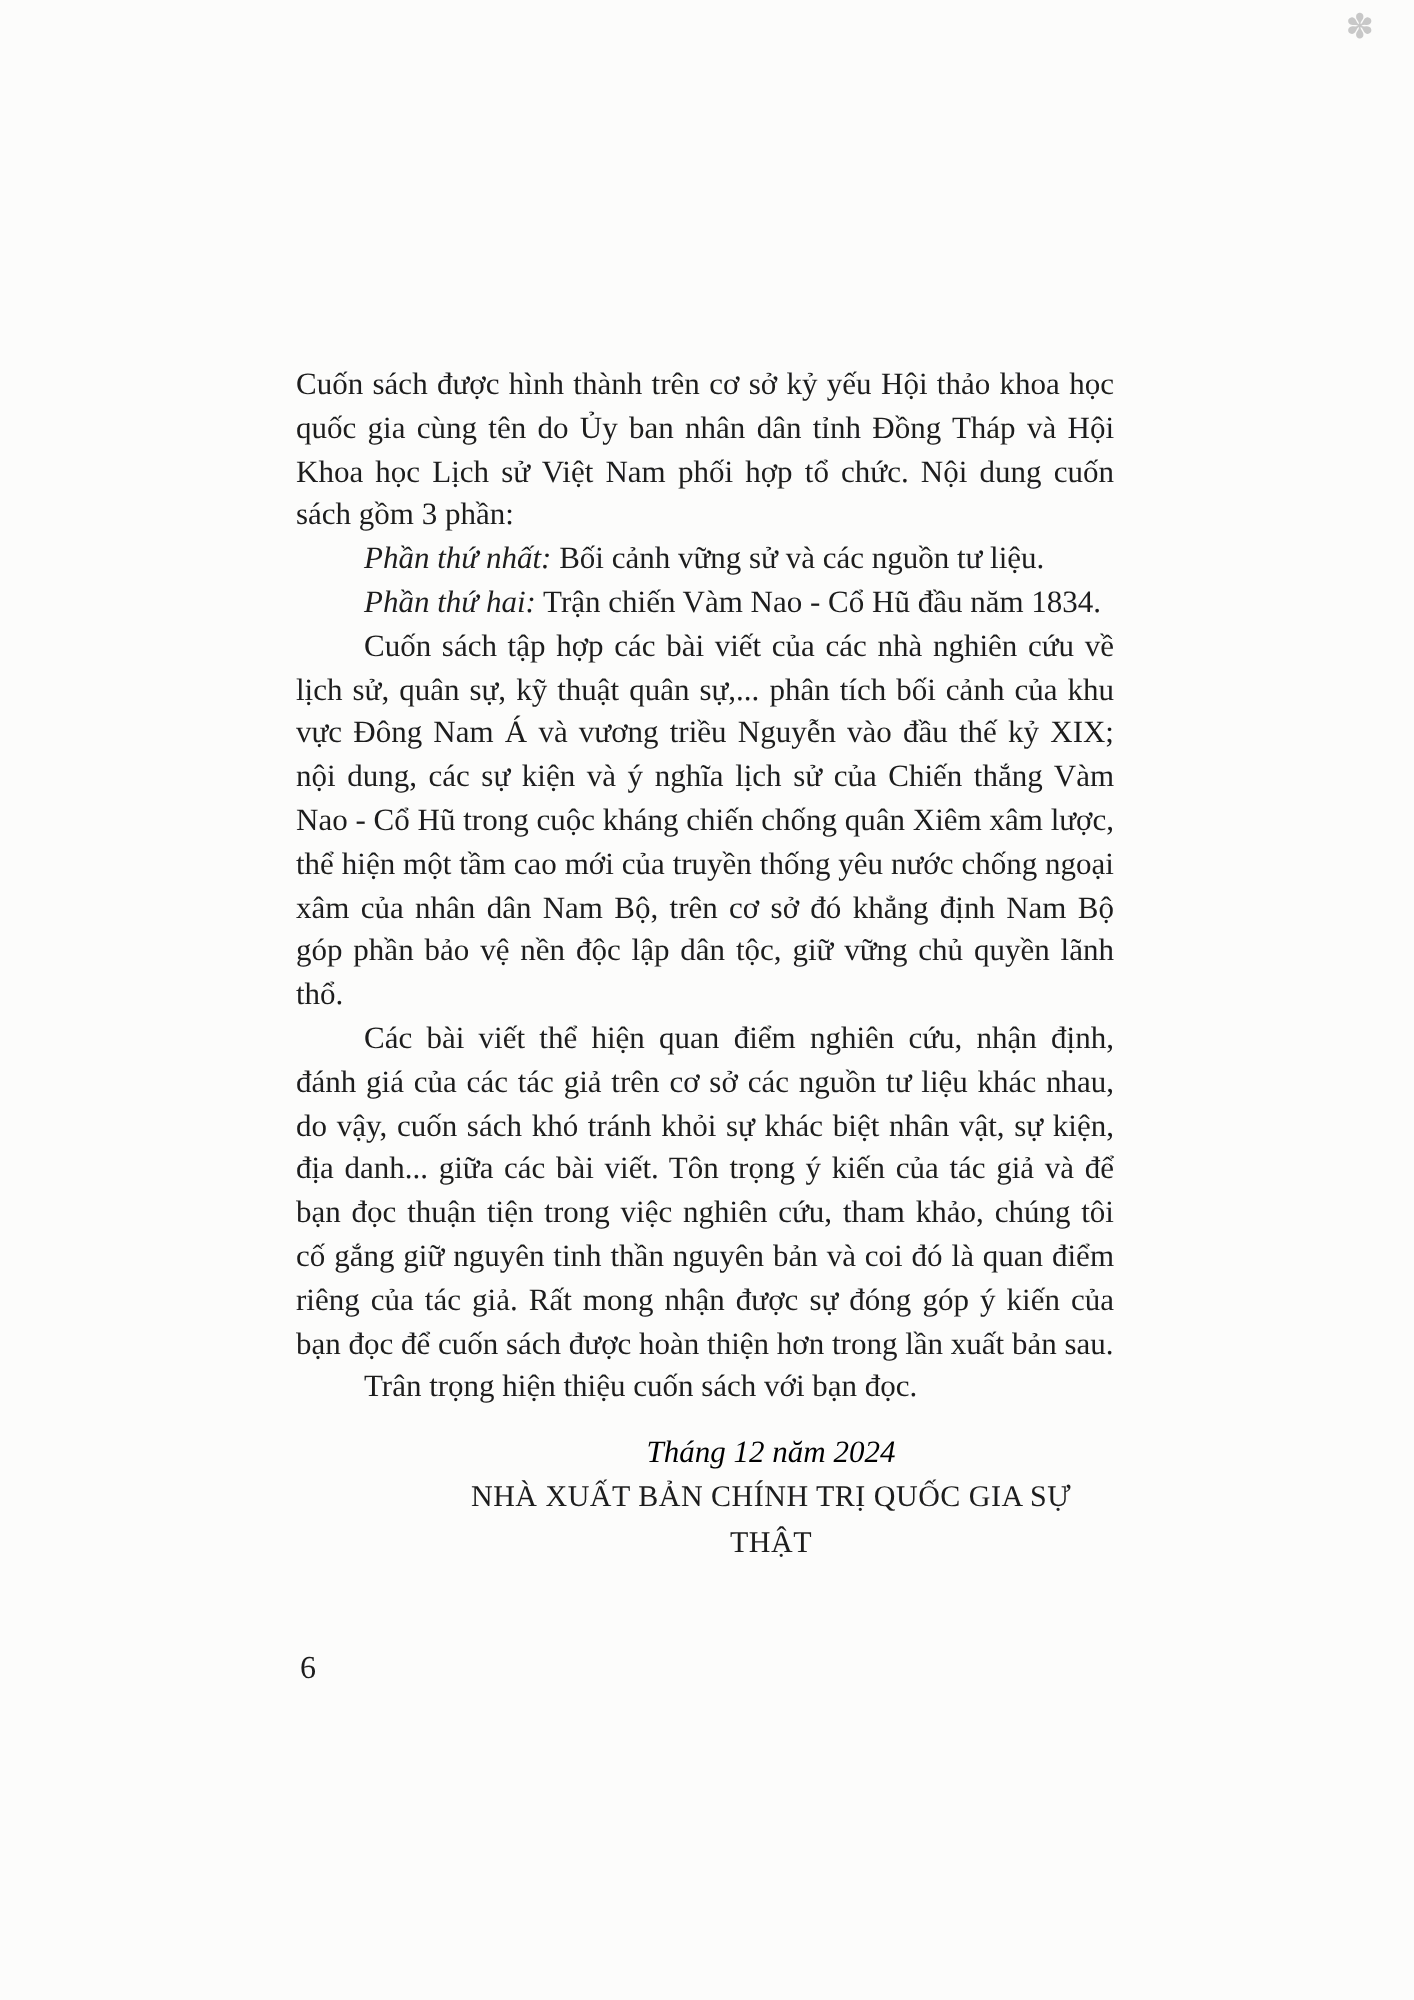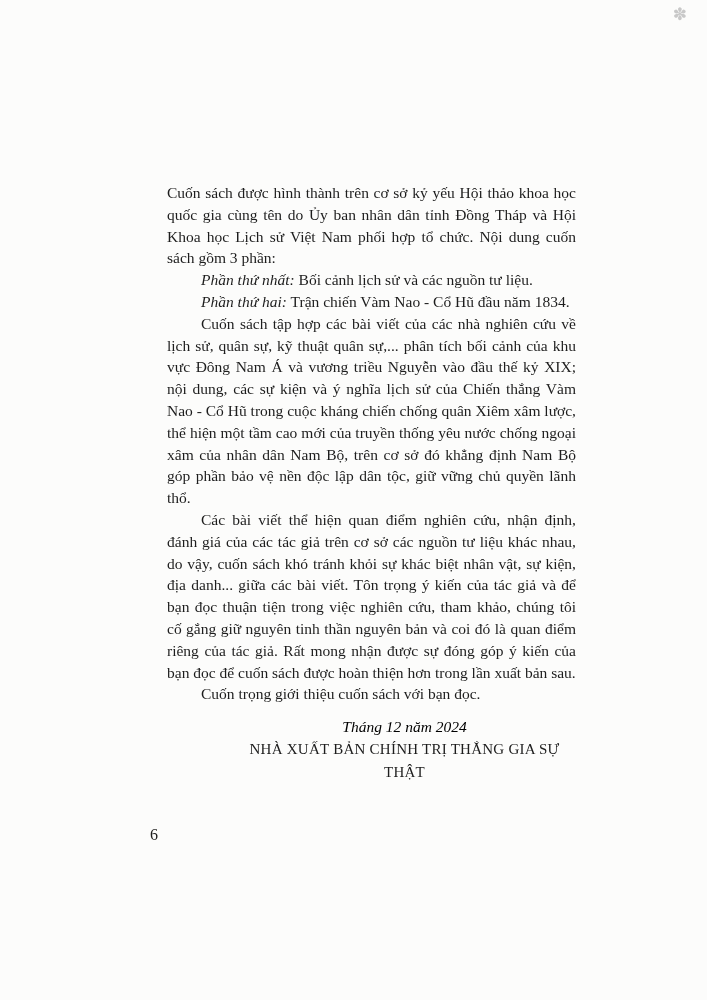--- a/index.html
+++ b/index.html
@@ -44,21 +44,21 @@
     color: #2b2b2b;
   }
   .rh-italic {
     font-family: "Liberation Serif", "DejaVu Serif", serif;
     font-style: italic;
     font-size: 15.5px;
     color: #2b2b2b;
   }
   .content {
     position: absolute;
-    left: 167px;
+    left: 148px;
     top: 182px;
     width: 409px;
   }
   .content p {
     margin: 0;
     font-size: 15.5px;
     line-height: 21.8px;
     text-align: justify;
     text-indent: 34px;
     color: #1d1d1d;
@@ -99,33 +99,33 @@
 
 <div class="page">
 
   <span class="flower">✽</span>
 
 
   <div class="content">
 
     <p class="noindent">Cuốn sách được hình thành trên cơ sở kỷ yếu Hội thảo khoa học quốc gia cùng tên do Ủy ban nhân dân tỉnh Đồng Tháp và Hội Khoa học Lịch sử Việt Nam phối hợp tổ chức. Nội dung cuốn sách gồm 3 phần:</p>
 
-    <p><em>Phần thứ nhất:</em><span> Bối cảnh lịch sử và các nguồn tư liệu.</span></p>
+    <p><em>Phần thứ nhất:</em><span> Bối cảnh vững sử và các nguồn tư liệu.</span></p>
 
     <p><em>Phần thứ hai:</em><span> Trận chiến Vàm Nao - Cổ Hũ đầu năm 1834.</span></p>
 
 
     <p>Cuốn sách tập hợp các bài viết của các nhà nghiên cứu về lịch sử, quân sự, kỹ thuật quân sự,... phân tích bối cảnh của khu vực Đông Nam Á và vương triều Nguyễn vào đầu thế kỷ XIX; nội dung, các sự kiện và ý nghĩa lịch sử của Chiến thắng Vàm Nao - Cổ Hũ trong cuộc kháng chiến chống quân Xiêm xâm lược, thể hiện một tầm cao mới của truyền thống yêu nước chống ngoại xâm của nhân dân Nam Bộ, trên cơ sở đó khẳng định Nam Bộ góp phần bảo vệ nền độc lập dân tộc, giữ vững chủ quyền lãnh thổ.</p>
 
     <p>Các bài viết thể hiện quan điểm nghiên cứu, nhận định, đánh giá của các tác giả trên cơ sở các nguồn tư liệu khác nhau, do vậy, cuốn sách khó tránh khỏi sự khác biệt nhân vật, sự kiện, địa danh... giữa các bài viết. Tôn trọng ý kiến của tác giả và để bạn đọc thuận tiện trong việc nghiên cứu, tham khảo, chúng tôi cố gắng giữ nguyên tinh thần nguyên bản và coi đó là quan điểm riêng của tác giả. Rất mong nhận được sự đóng góp ý kiến của bạn đọc để cuốn sách được hoàn thiện hơn trong lần xuất bản sau.</p>
 
-    <p>Cuốn trọng giới thiệu cuốn sách với bạn đọc.</p>
+    <p>Trân trọng hiện thiệu cuốn sách với bạn đọc.</p>
 
     <div class="signature">
       <div class="sig-date">Tháng 12 năm 2024</div>
-      <div class="sig-pub">NHÀ XUẤT BẢN CHÍNH TRỊ THẮNG GIA SỰ THẬT</div>
+      <div class="sig-pub">NHÀ XUẤT BẢN CHÍNH TRỊ QUỐC GIA SỰ THẬT</div>
     </div>
 
   </div>
 
   <div class="page-number">6</div>
 
 </div>
 
 </body></html>

